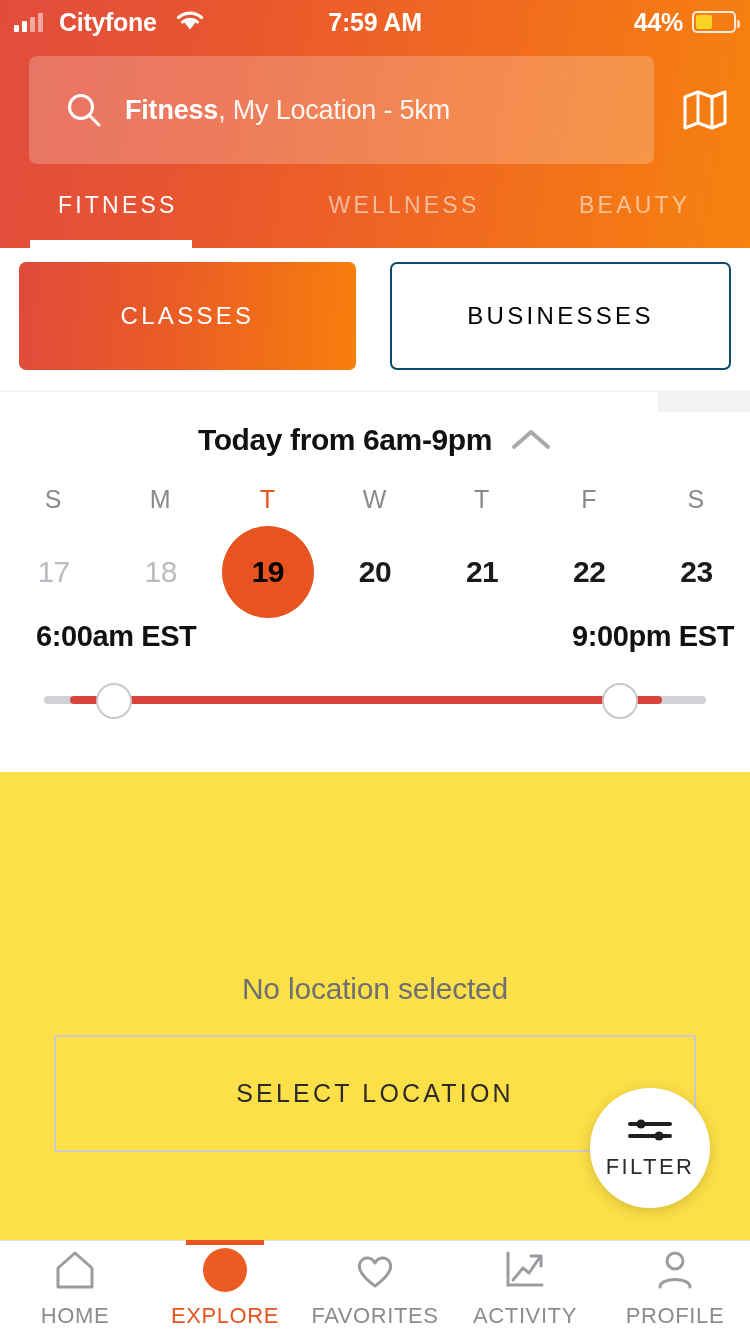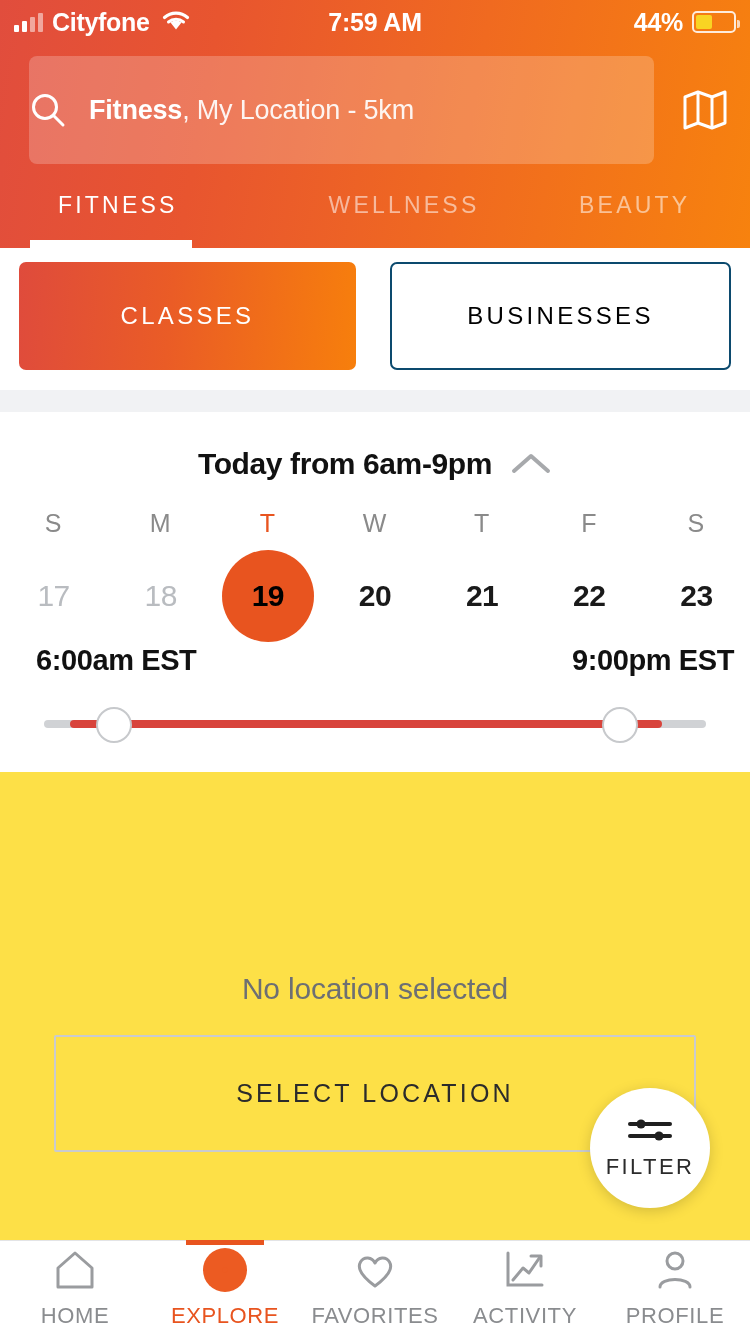--- a/index.html
+++ b/index.html
@@ -14,21 +14,21 @@
   
   .header {
     position:absolute; left:0; top:0; width:750px; height:248px;
     background:linear-gradient(100deg, #e14d3d 0%, #e8552f 28%, #f06a20 62%, #f7820e 100%);
     overflow:hidden;
   }
   .statusbar {
     position:absolute; left:0; top:0; width:750px; height:44px;
     display:flex; align-items:center; color:#fff;
   }
-  .sb-left { position:absolute; left:14px; top:0; height:44px; display:flex; align-items:center; gap:9px; }
+  .sb-left { position:absolute; left:14px; top:0; height:44px; display:flex; align-items:center; gap:16px; }
   .signal { display:flex; align-items:flex-end; gap:3px; height:20px; }
   .signal i { display:block; width:5px; background:#fff; border-radius:1px; }
   .signal i:nth-child(1){ height:7px; }
   .signal i:nth-child(2){ height:11px; }
   .signal i:nth-child(3){ height:15px; opacity:.5; }
   .signal i:nth-child(4){ height:19px; opacity:.5; }
   .carrier { font-size:25px; font-weight:700; letter-spacing:-.3px; }
   .sb-center {
     position:absolute; left:0; top:0; width:750px; height:44px;
     display:flex; align-items:center; justify-content:center;
@@ -43,21 +43,21 @@
   .batt::after {
     content:""; position:absolute; right:-6px; top:7px; width:3px; height:8px;
     background:rgba(255,255,255,.7); border-radius:0 2px 2px 0;
   }
   .batt span { display:block; height:100%; width:44%; background:#f9d423; border-radius:2px; }
 
   .searchwrap { position:absolute; left:0; top:56px; width:750px; height:108px; }
   .searchbar {
     position:absolute; left:29px; top:0; width:625px; height:108px;
     background:rgba(255,255,255,.22); border-radius:8px;
-    display:flex; align-items:center; 
+    display:flex; align-items:center; padding-left:36px;
   }
   .search-icon { width:38px; height:38px; flex:0 0 38px; margin-right:22px; }
   .search-text { color:#fff; font-size:27px; letter-spacing:-.2px; white-space:nowrap; }
   .search-text b { font-weight:700; }
   .search-text span { font-weight:400; opacity:.92; }
   .map-icon { position:absolute; right:22px; top:33px; width:46px; height:42px; }
 
   .tabs { position:absolute; left:0; top:180px; width:750px; height:68px; display:flex; }
   .tab {
     flex:1; display:flex; align-items:flex-start; justify-content:center;
@@ -82,21 +82,21 @@
   }
   .seg.active {
     background:linear-gradient(95deg, #df4b3c 0%, #ea5c26 45%, #f77f0c 100%);
     color:#fff;
   }
   .seg.inactive { border:2px solid #0c4a6e; color:#000000; background:#fff; }
 
   .divider-band { position:absolute; left:0; top:390px; width:750px; height:22px; background:#f1f2f4; }
 
   
-  .datepanel { position:absolute; left:0; top:416px; width:658px; height:360px; background:#fff; }
+  .datepanel { position:absolute; left:0; top:392px; width:658px; height:360px; background:#fff; }
   .today-row {
     position:absolute; left:0; top:18px; width:750px; height:60px;
     display:flex; align-items:center; justify-content:center; gap:18px;
   }
   .today-text { font-size:30px; font-weight:700; color:#111; letter-spacing:-.4px; }
   .chev-icon { width:42px; height:26px; }
 
   .daygrid { position:absolute; left:0; top:82px; width:750px; }
   .dowrow, .datrow { display:flex; width:750px; }
   .dow, .dat { flex:1; display:flex; align-items:center; justify-content:center; }

